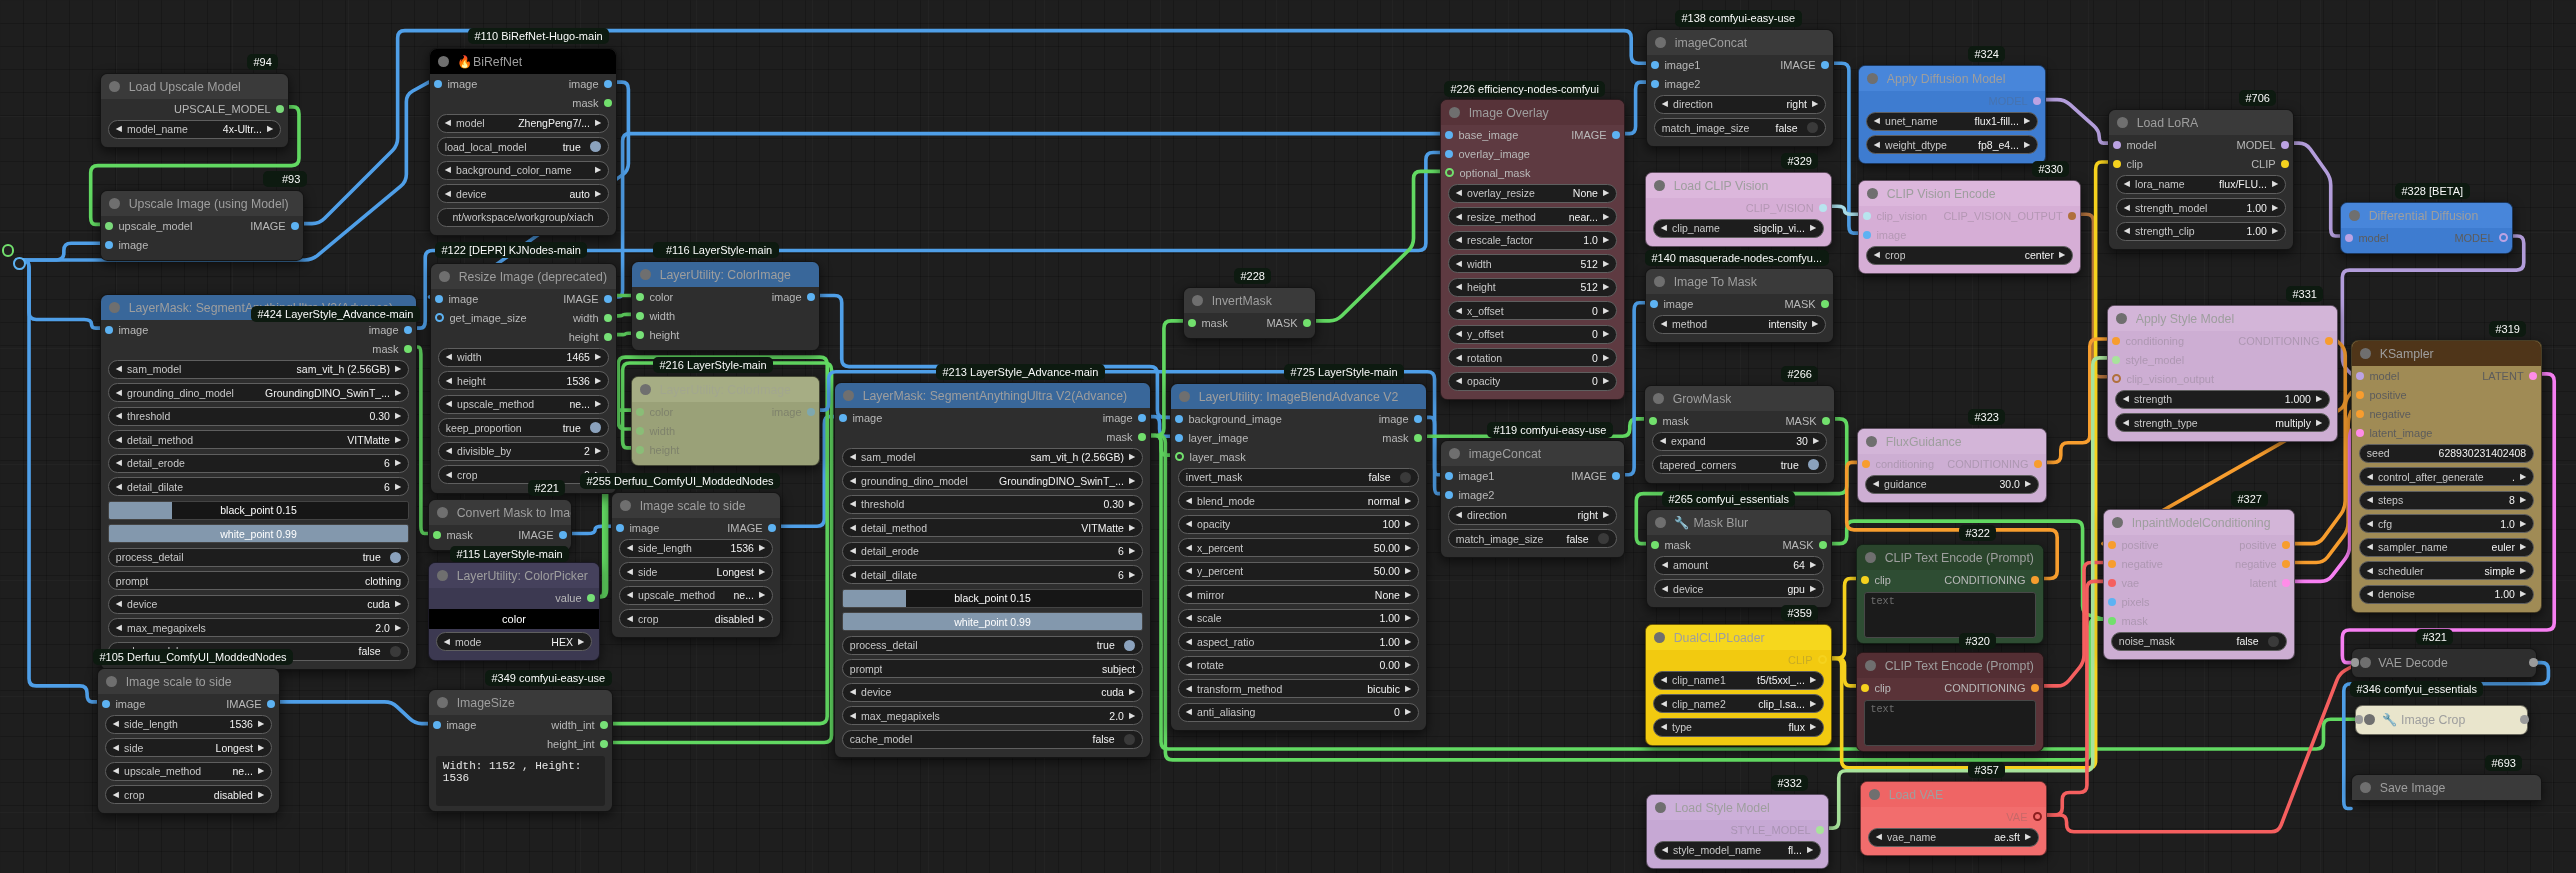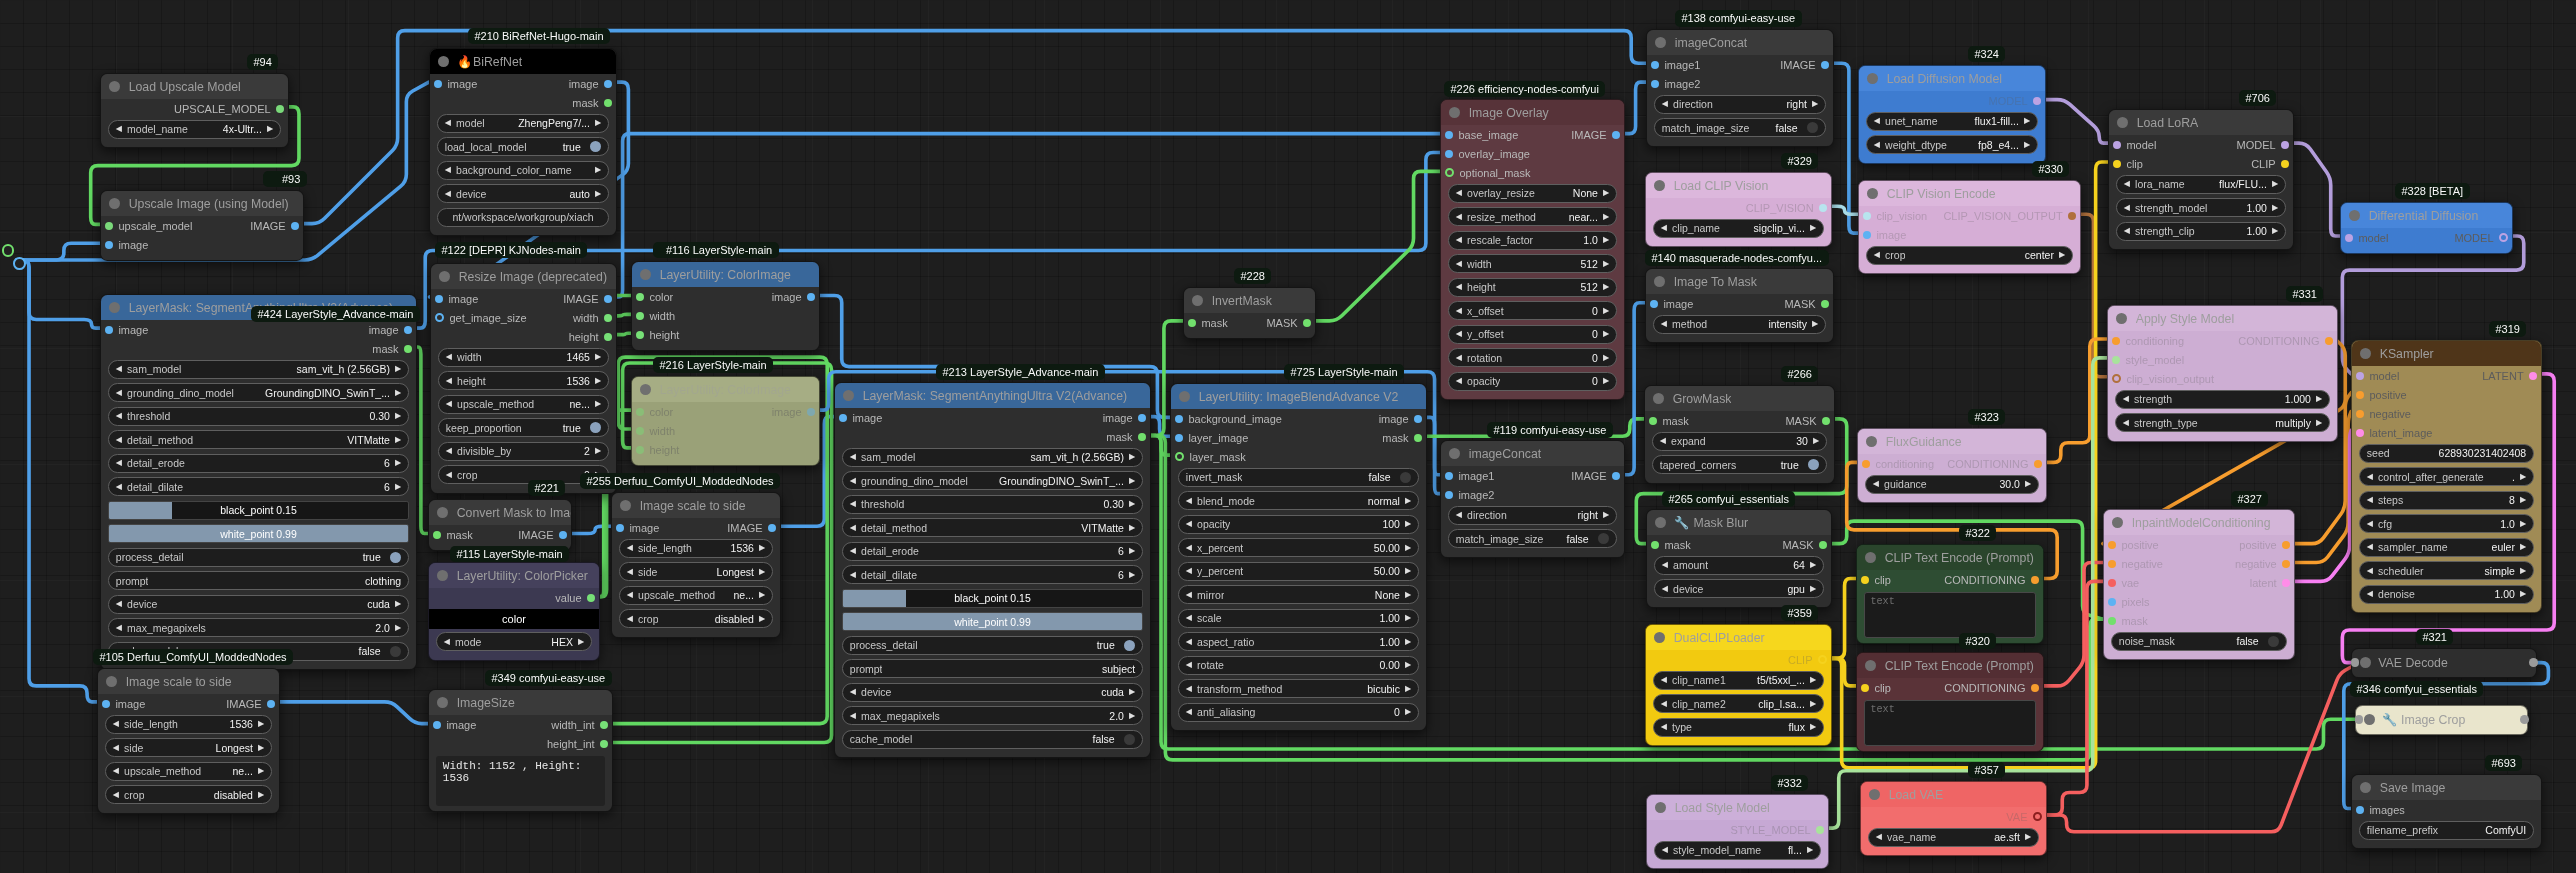--- a/index.html
+++ b/index.html
@@ -1277,21 +1277,21 @@
             <span class="lbl">vae_name</span>
             <span class="val">ae.sft</span>
             <span class="arr">▶</span>
           </div>
         </div>
       </div>
     </div>
     <div class="node light" style="left: 1858px; top: 65px; width: 186px; background: rgb(62, 124, 208);">
       <div class="hdr" style="background: rgb(72, 134, 218);">
         <span class="hdot"></span>
-        <span class="ttl">Load Diffusion Model</span>
+        <span class="ttl">Apply Diffusion Model</span>
       </div>
       <div class="body">
         <div class="prow">
           <div class="pout">
             <span class="dot" style="background: rgb(188, 163, 227);"></span>
             <span class="plbl faded">MODEL</span>
           </div>
         </div>
         <div class="wrow">
           <div class="pill">
@@ -1679,43 +1679,29 @@
     <div class="node light collapsed" style="left: 2355px; top: 705px; width: 171px; background: rgb(233, 229, 204);">
       <span class="hdot"></span>
       <span class="ttl">🔧 Image Crop</span>
       <span class="cdot" style="left: -1.5px; background: rgb(154, 154, 154);"></span>
       <span class="cdot" style="right: -1.5px; left: auto; background: rgb(154, 154, 154);"></span>
     </div>
     <div class="node" style="left: 2351px; top: 774px; width: 189px;">
       <div class="hdr" style="background: rgb(58, 58, 58);">
         <span class="hdot"></span>
         <span class="ttl">Save Image</span>
-      </div>
-      <div class="body">
-        <div class="prow">
-          <div class="pin">
-            <span class="dot" style="background: rgb(93, 178, 242);"></span>
-            <span class="plbl">images</span>
-          </div>
-        </div>
-        <div class="wrow">
-          <div class="pill">
-            <span class="lbl">filename_prefix</span>
-            <span class="val">ComfyUI</span>
-          </div>
-        </div>
       </div>
     </div>
   </div>
 
 <div class="rr" style="left: 1.5px; top: 244px; border-color: rgb(114, 224, 109);"></div>
 <div class="rr" style="left: 13px; top: 257px; border-color: rgb(93, 178, 242);"></div>
 <div class="badge" style="left: 247px; top: 54px;">#94</div>
 <div class="badge" style="left: 263px; top: 171px; padding-left: 19px;">#93</div>
-<div class="badge" style="left: 468px; top: 27.6px;">#210 BiRefNet-Hugo-main</div>
+<div class="badge" style="left: 468px; top: 27.6px;">#110 BiRefNet-Hugo-main</div>
 <div class="badge" style="left: 435px; top: 242px;">#122 [DEPR] KJNodes-main</div>
 <div class="badge" style="left: 251px; top: 274px; margin-top: 32px;">#424 LayerStyle_Advance-main</div>
 <div class="badge" style="left: 93px; top: 649px;">#105 Derfuu_ComfyUI_ModdedNodes</div>
 <div class="badge" style="left: 653px; top: 242px; padding-left: 13px;">#116 LayerStyle-main</div>
 <div class="badge" style="left: 653px; top: 357px;">#216 LayerStyle-main</div>
 <div class="badge" style="left: 528px; top: 480px;">#221</div>
 <div class="badge" style="left: 450px; top: 546px;">#115 LayerStyle-main</div>
 <div class="badge" style="left: 567px; top: 473px; margin-left: 13px;">#255 Derfuu_ComfyUI_ModdedNodes</div>
 <div class="badge" style="left: 485px; top: 670px;">#349 comfyui-easy-use</div>
 <div class="badge" style="left: 936px; top: 364px;">#213 LayerStyle_Advance-main</div>

